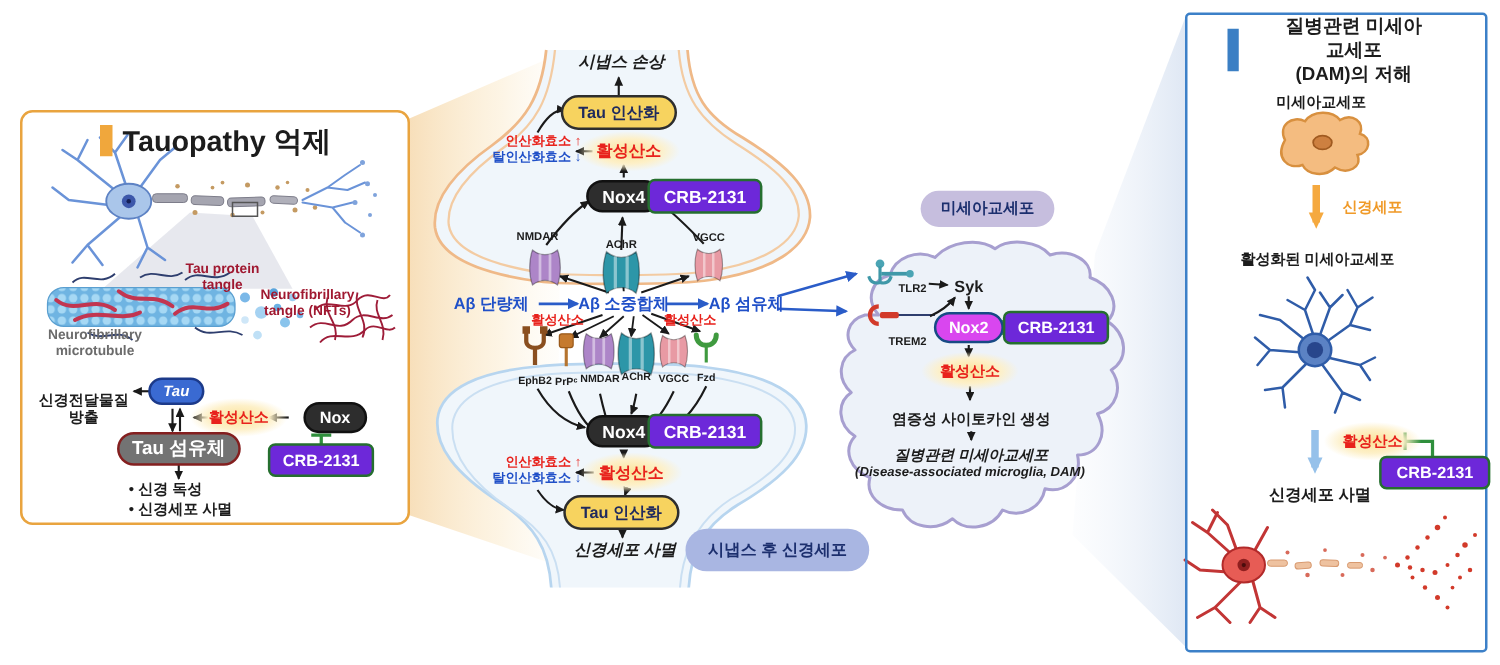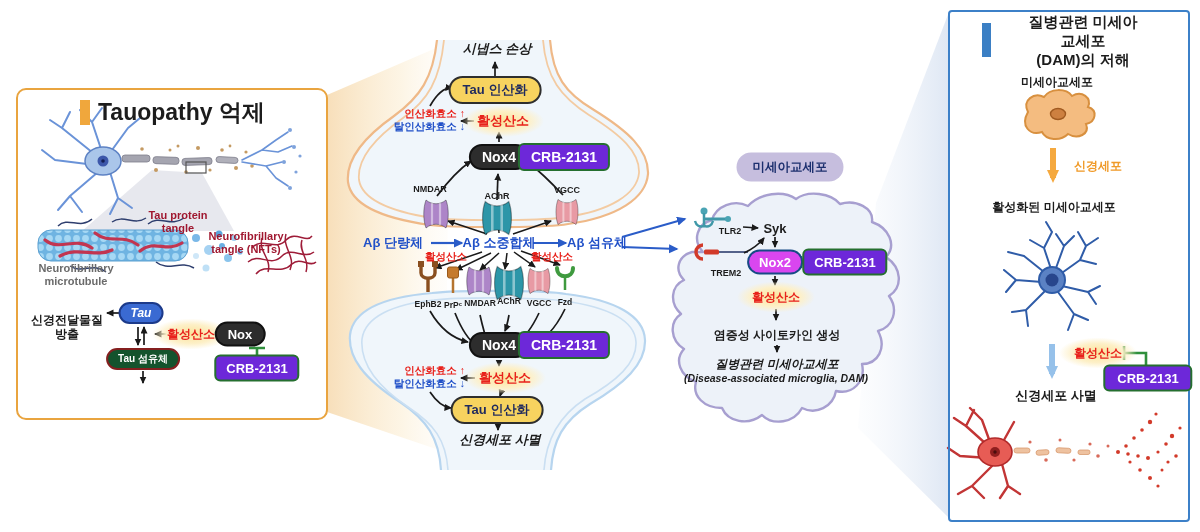--- a/index.html
+++ b/index.html
@@ -13,21 +13,21 @@
        transform:translate(-50%,-50%);text-align:center;}
   .b{font-weight:bold;} .i{font-style:italic;}
   .red{color:#e8221c;} .bluetx{color:#2050c8;} .darkred{color:#a01830;} .gray{color:#6b6b6b;}
   .orangetx{color:#f09a28;}
   .left{transform:translate(0,-50%);text-align:left;}
   .rightal{transform:translate(-100%,-50%);text-align:right;}
   .pill{position:absolute;z-index:4;transform:translate(-50%,-50%);border-radius:999px;
         display:inline-flex;align-items:center;justify-content:center;font-weight:bold;white-space:nowrap;}
   .pill.black{background:#2d2d2d;color:#fff;border:2px solid #111;padding:3px 11px;font-size:13px;}
   .pill.bluep{background:#3a6ad2;color:#fff;border:2px solid #1c3a8a;padding:2px 10px;font-size:12px;}
-  .pill.redp{background:#14532d;color:#fff;border:2px solid #841f1f;padding:2px 10px;font-size:10px;}
+  .pill.redp{background:#737373;color:#fff;border:2px solid #841f1f;padding:2px 10px;font-size:15px;}
   .pill.yellow{background:#f7d35f;color:#1f2a5e;border:2px solid #2e2e2e;padding:3px 12px;font-size:13px;}
   .pill.nox2{background:#d946ef;color:#fff;border:2px solid #174a85;padding:3px 10px;font-size:13px;}
   .badge{position:absolute;z-index:4;transform:translate(-50%,-50%);border-radius:999px;font-weight:bold;
          color:#1c2f6e;display:inline-flex;align-items:center;justify-content:center;white-space:nowrap;}
   .badge.orange{background:#f3a93e;padding:8px 18px;font-size:13px;}
   .badge.peri{background:#a9b6e2;padding:8px 18px;font-size:13px;}
   .badge.lav{background:#c6bede;padding:6px 16px;font-size:12.5px;}
   .greenbox{position:absolute;z-index:4;transform:translate(-50%,-50%);background:#6d28d9;
             border:2px solid #256f2f;border-radius:6px;color:#fff;font-weight:bold;
             display:inline-flex;align-items:center;justify-content:center;white-space:nowrap;}
@@ -350,23 +350,25 @@
 <div class="lbl b fs11 darkred" style="left:178px;top:222px;">Tau protein
 tangle</div>
 <div class="lbl b fs11 darkred" style="left:246px;top:243px;">Neurofibrillary
 tangle (NFTs)</div>
 <div class="lbl b fs11 gray" style="left:76px;top:275px;">Neurofibrillary
 microtubule</div>
 <div class="lbl b fs12" style="left:67px;top:315px;margin-top:12px;">신경전달물질
 방출</div>
 <div class="pill bluep" style="left:141px;top:313px;font-style:italic;">Tau</div>
 <div class="ros fs12" style="left:191px;top:334px;">활성산소</div>
-<div class="pill black" style="left:240px;top:334px;">Nox</div>
+<div class="pill black" style="left:268px;top:334px;">Nox</div>
 <div class="pill redp" style="left:143px;top:359px;">Tau 섬유체</div>
 <div class="greenbox fs13" style="left:257px;top:368px;padding:4px 10px;">CRB-2131</div>
+<div class="lbl b fs12 left" style="left:103px;top:399px;line-height:1.35;">• 신경 독성
+• 신경세포 사멸</div>
 
 <div class="lbl b i fs13" style="left:497px;top:49px;">시냅스 손상</div>
 <div class="pill yellow" style="left:495px;top:90px;">Tau 인산화</div>
 <div class="lbl b fs10 red rightal" style="left:465px;top:113px;">인산화효소 ↑</div>
 <div class="lbl b fs10 bluetx rightal" style="left:465px;top:126px;">탈인산화효소 ↓</div>
 <div class="ros fs13" style="left:503px;top:121px;">활성산소</div>
 <div class="pill black fs14" style="left:499px;top:157px;font-size:14px;">Nox4</div>
 <div class="greenbox fs14" style="left:564px;top:157px;padding:4px 11px;">CRB-2131</div>
 <div class="lbl b fs9" style="left:430px;top:189px;">NMDAR</div>
 <div class="lbl b fs9" style="left:497px;top:196px;">AChR</div>
@@ -385,20 +387,21 @@
 <div class="lbl b fs8" style="left:539px;top:303px;">VGCC</div>
 <div class="lbl b fs8" style="left:565px;top:302px;">Fzd</div>
 
 <div class="pill black fs14" style="left:499px;top:345px;font-size:14px;">Nox4</div>
 <div class="greenbox fs14" style="left:564px;top:345px;padding:4px 11px;">CRB-2131</div>
 <div class="lbl b fs10 red rightal" style="left:465px;top:370px;">인산화효소 ↑</div>
 <div class="lbl b fs10 bluetx rightal" style="left:465px;top:383px;">탈인산화효소 ↓</div>
 <div class="ros fs13" style="left:505px;top:378px;">활성산소</div>
 <div class="pill yellow" style="left:497px;top:410px;">Tau 인산화</div>
 <div class="lbl b i fs13" style="left:500px;top:440px;">신경세포 사멸</div>
+<div class="badge peri" style="left:622px;top:440px;">시냅스 후 신경세포</div>
 
 <div class="badge lav" style="left:790px;top:167px;">미세아교세포</div>
 <div class="lbl b fs9" style="left:730px;top:231px;">TLR2</div>
 <div class="lbl b fs9" style="left:726px;top:261px;margin-top:12px;">TREM2</div>
 <div class="lbl b fs13" style="left:775px;top:229px;">Syk</div>
 <div class="pill nox2" style="left:775px;top:262px;">Nox2</div>
 <div class="greenbox fs13" style="left:845px;top:262px;padding:4px 10px;">CRB-2131</div>
 <div class="ros fs12" style="left:776px;top:297px;">활성산소</div>
 <div class="lbl b fs12" style="left:777px;top:335px;">염증성 사이토카인 생성</div>
 <div class="lbl b i fs12" style="left:777px;top:364px;">질병관련 미세아교세포</div>

